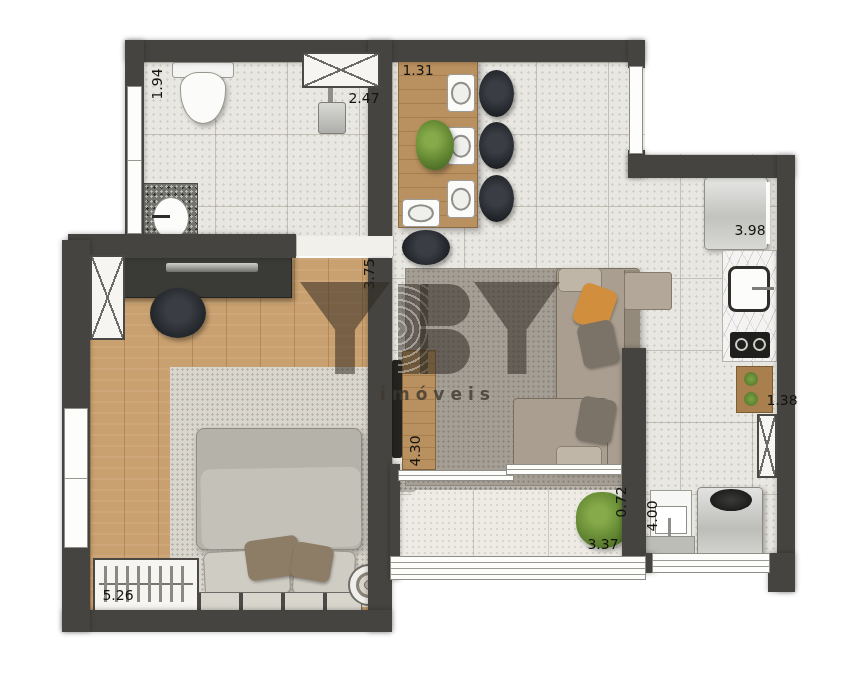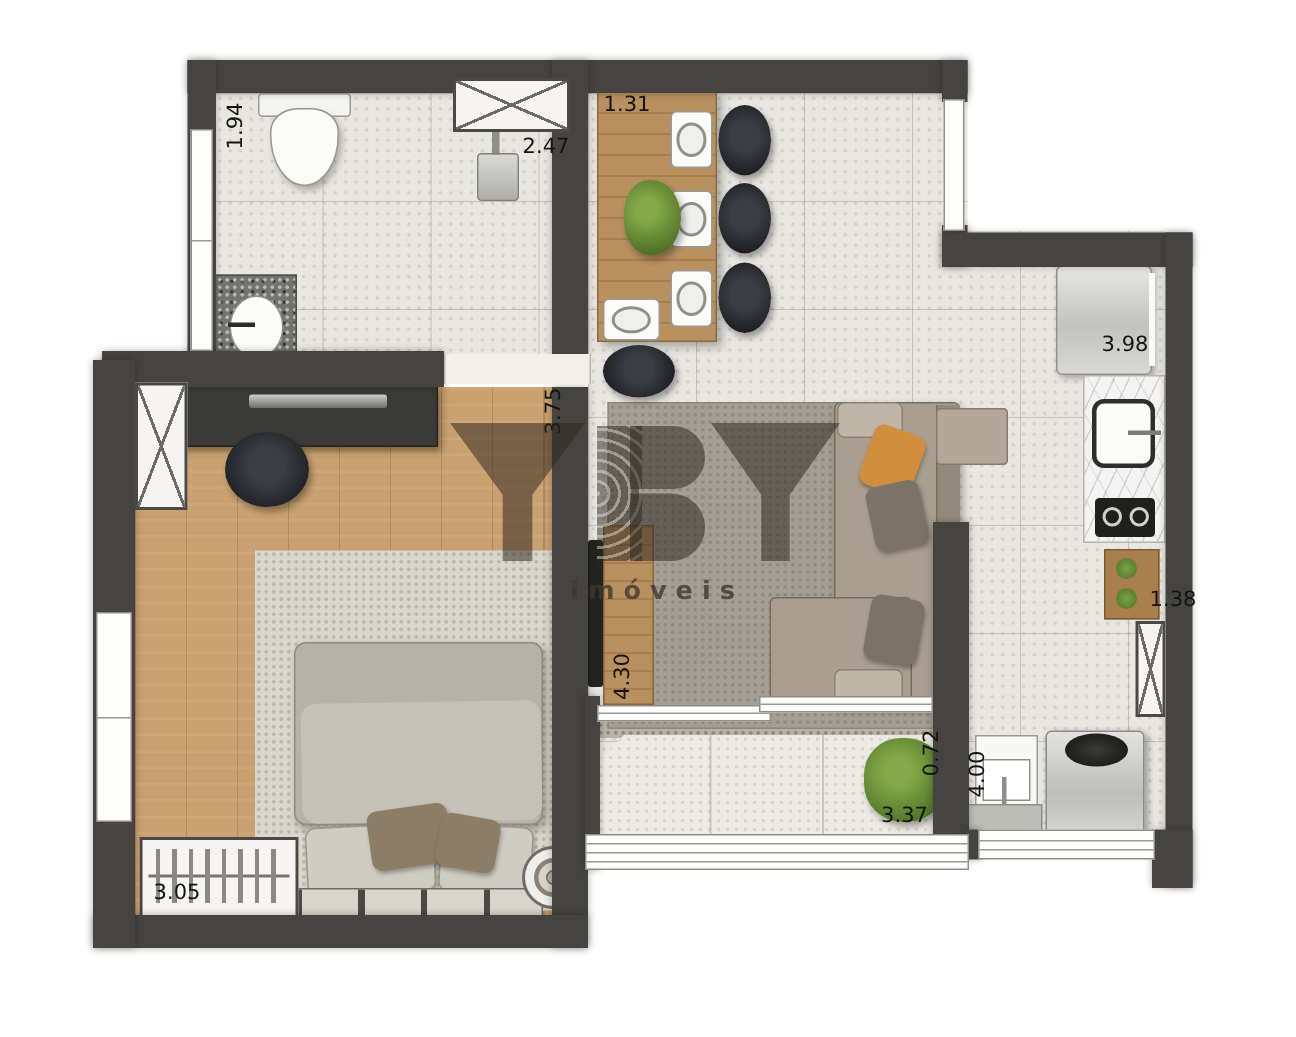--- a/index.html
+++ b/index.html
@@ -211,21 +211,21 @@
   <div class="dim v" style="left:135px;top:76px;">1.94</div>
   <div class="dim" style="left:342px;top:90px;">2.47</div>
   <div class="dim" style="left:396px;top:62px;">1.31</div>
   <div class="dim" style="left:728px;top:180px;margin-top:42px;">3.98</div>
   <div class="dim v" style="left:347px;top:266px;">3.75</div>
   <div class="dim" style="left:760px;top:392px;">1.38</div>
   <div class="dim v" style="left:393px;top:443px;">4.30</div>
   <div class="dim v" style="left:599px;top:494px;">0.72</div>
   <div class="dim" style="left:581px;top:536px;">3.37</div>
   <div class="dim v" style="left:630px;top:508px;">4.00</div>
-  <div class="dim" style="left:96px;top:587px;">3.05</div>
+  <div class="dim" style="left:96px;top:587px;">5.26</div>
 
   <div id="watermark" style="left:298px;top:280px;width:264px;height:132px;">
     <span class="sr">YBY</span>
     <div class="wm-y" style="left:2px;top:2px;width:90px;height:92px;"></div>
     <div style="left:100px;top:4px;width:72px;height:90px;">
       <div class="wm-b-bar" style="left:0;top:0;width:30px;height:100%;"></div>
       <div class="wm-b-lobe" style="left:22px;top:0;width:50px;height:47%;"></div>
       <div class="wm-b-lobe" style="left:22px;bottom:0;width:50px;height:50%;"></div>
     </div>
     <div class="wm-y" style="left:176px;top:2px;width:86px;height:92px;"></div>

